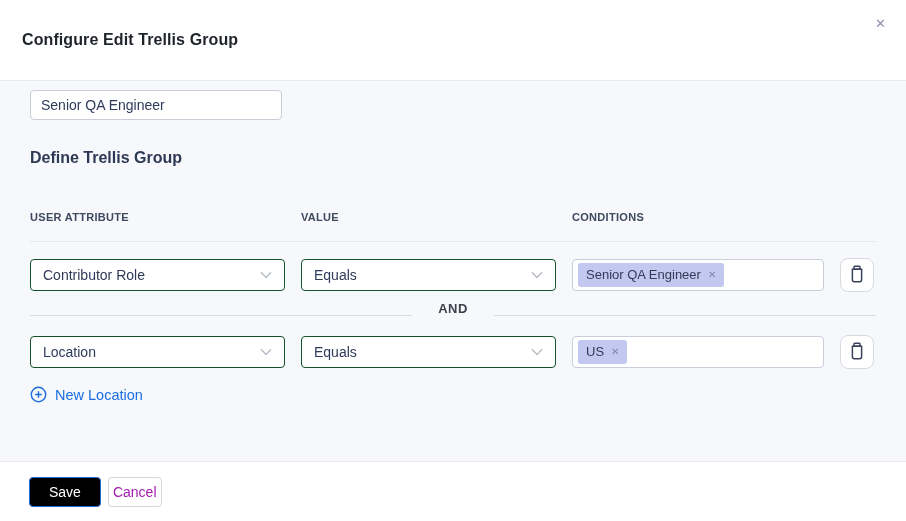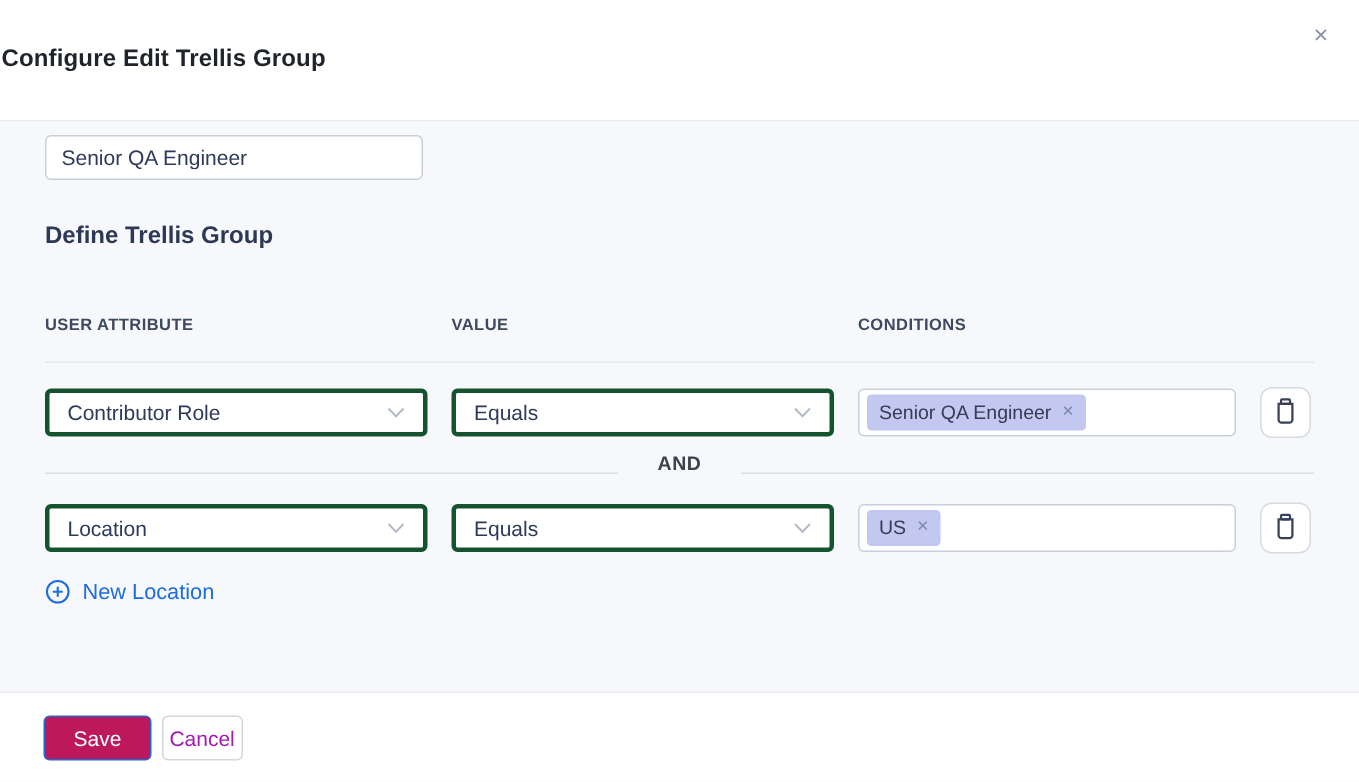--- a/index.html
+++ b/index.html
@@ -3,60 +3,60 @@
 <meta charset="utf-8">
 <style>
   * { margin:0; padding:0; box-sizing:border-box; }
   html,body { width:906px; height:521px; }
   body { font-family:"Liberation Sans", sans-serif; background:#fff; overflow:hidden; }
 
   .modal { width:906px; height:521px; display:flex; flex-direction:column; background:#fff; }
 
   
   .modal-header { flex:0 0 81px; position:relative; background:#fff; border-bottom:1px solid #e9ebef; }
-  .modal-title { position:absolute; left:1px; top:31px; font-size:16px; font-weight:700; color:#1f242b; letter-spacing:.1px; }
+  .modal-title { position:absolute; left:22px; top:31px; font-size:16px; font-weight:700; color:#1f242b; letter-spacing:.1px; }
   .close-btn { position:absolute; right:18px; top:15px; background:none; border:none; font-size:13px; color:#8b94a9; cursor:pointer; line-height:1; padding:2px; font-family:inherit; }
 
   
   .modal-body { flex:1 1 auto; background:#f7f8fc; padding:0 30px; overflow:hidden; }
 
   .field-label { display:block; margin-top:29px; font-size:11px; font-weight:700; letter-spacing:.35px; color:#2d3956; }
   .name-input { display:block; margin-top:9px; width:252px; height:30px; background:#fff; border:1px solid #c9ced8; border-radius:4px; padding:0 10px; font-size:14px; color:#2e3a59; font-family:inherit; }
 
   .section-heading { margin-top:29px; font-size:16px; font-weight:700; color:#2d3954; }
 
   .grid { display:grid; grid-template-columns:255px 255px 1fr 36px; column-gap:16px; align-items:center; }
   .col-headers { margin-top:44px; }
   .col-header { font-size:11px; font-weight:700; letter-spacing:.3px; color:#3f485e; }
 
   .rule { margin-top:18px; border:none; border-top:1px solid #e5e7ec; height:0; }
 
   .condition-row { margin-top:16px; }
   .row2 { margin-top:19px; }
 
-  .select { height:32px; background:#fff; border:3px solid #14532d; border-radius:4px; display:flex; align-items:center; justify-content:space-between; padding:0 12px; font-size:14px; color:#2e3a59; cursor:pointer; }
+  .select { height:32px; background:#fff; border:1px solid #14532d; border-radius:4px; display:flex; align-items:center; justify-content:space-between; padding:0 12px; font-size:14px; color:#2e3a59; cursor:pointer; }
   .select .chev { display:flex; align-items:center; }
 
   .value-box { height:32px; background:#fff; border:1px solid #c9ced8; border-radius:4px; display:flex; align-items:center; padding:0 5px; cursor:text; }
   .tag { background:#c2c8ef; border-radius:3px; padding:4px 8px 5px; font-size:13px; color:#333b55; display:inline-flex; align-items:center; gap:7px; white-space:nowrap; }
   .tag-x { font-size:10px; color:#7e88a8; cursor:pointer; line-height:1; }
 
   .trash-btn { width:34px; height:34px; background:#fff; border:1px solid #d6dae1; border-radius:8px; display:flex; align-items:center; justify-content:center; cursor:pointer; }
 
   .and-divider { display:flex; align-items:flex-end; gap:26px; margin-top:9px; }
   .and-divider .line { flex:1; height:1px; background:#dbdde2; }
   .and-text { font-size:13px; font-weight:600; color:#3d424c; letter-spacing:.4px; }
 
   .new-condition { margin-top:17px; display:inline-flex; align-items:center; gap:8px; background:none; border:none; cursor:pointer; font-family:inherit; }
   .new-condition span { font-size:14.5px; color:#1b6de0; }
 
   
   .modal-footer { flex:0 0 60px; background:#fff; border-top:1px solid #e7e9ee; display:flex; align-items:center; padding:0 29px; gap:7px; }
   .btn { height:30px; border-radius:4px; font-size:14px; font-family:inherit; cursor:pointer; }
-  .btn-save { padding:0 19px; background:#be185d; border:1px solid #2069d2; color:#fff; }
+  .btn-save { padding:0 19px; background:#000000; border:1px solid #2069d2; color:#fff; }
   .btn-cancel { padding:0 4px; background:#fff; border:1px solid #d2d6dd; color:#a21caf; }
 </style>
 </head>
 <body>
 
 <div class="modal">
 
   <div class="modal-header">
     <div class="modal-title">Configure Edit Trellis Group</div>
     <button class="close-btn">✕</button>

